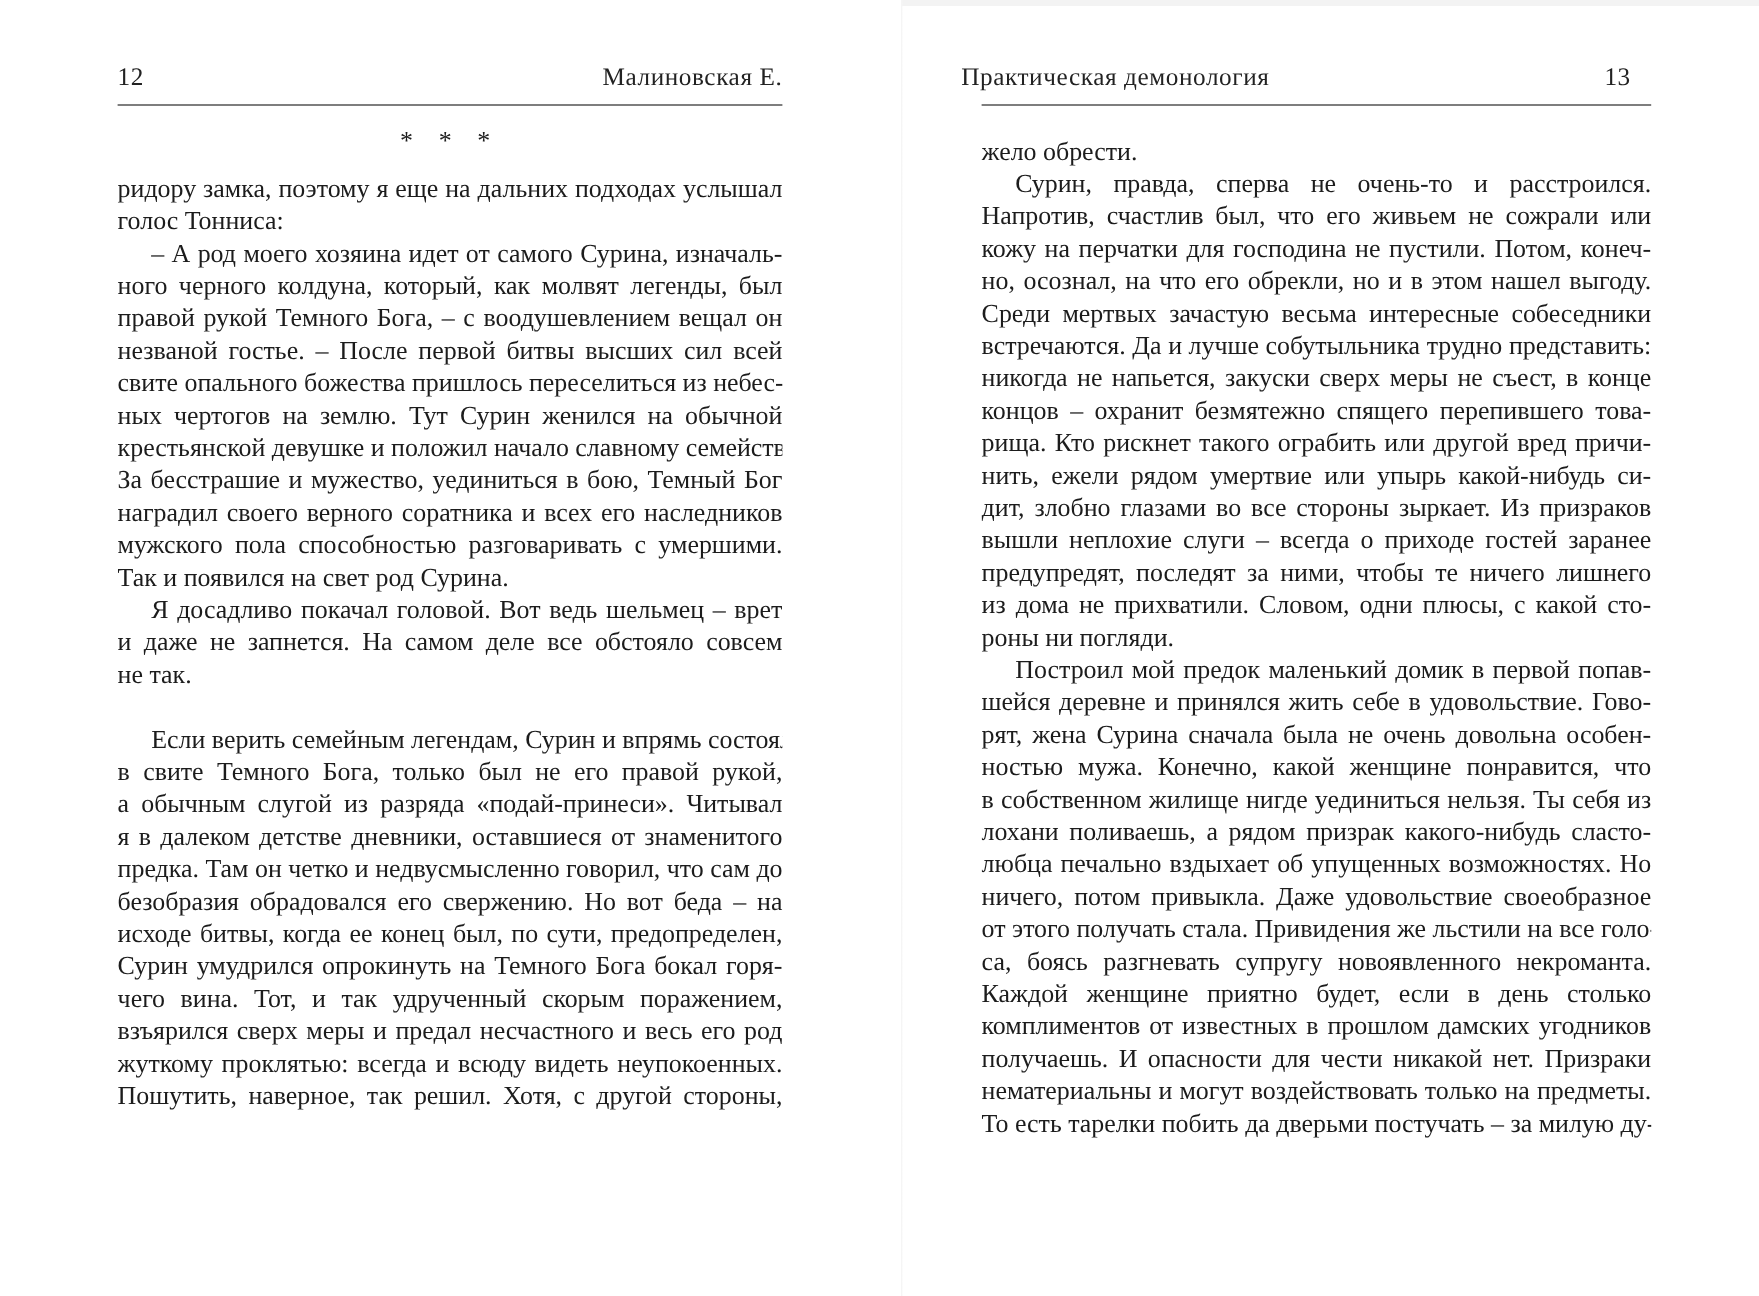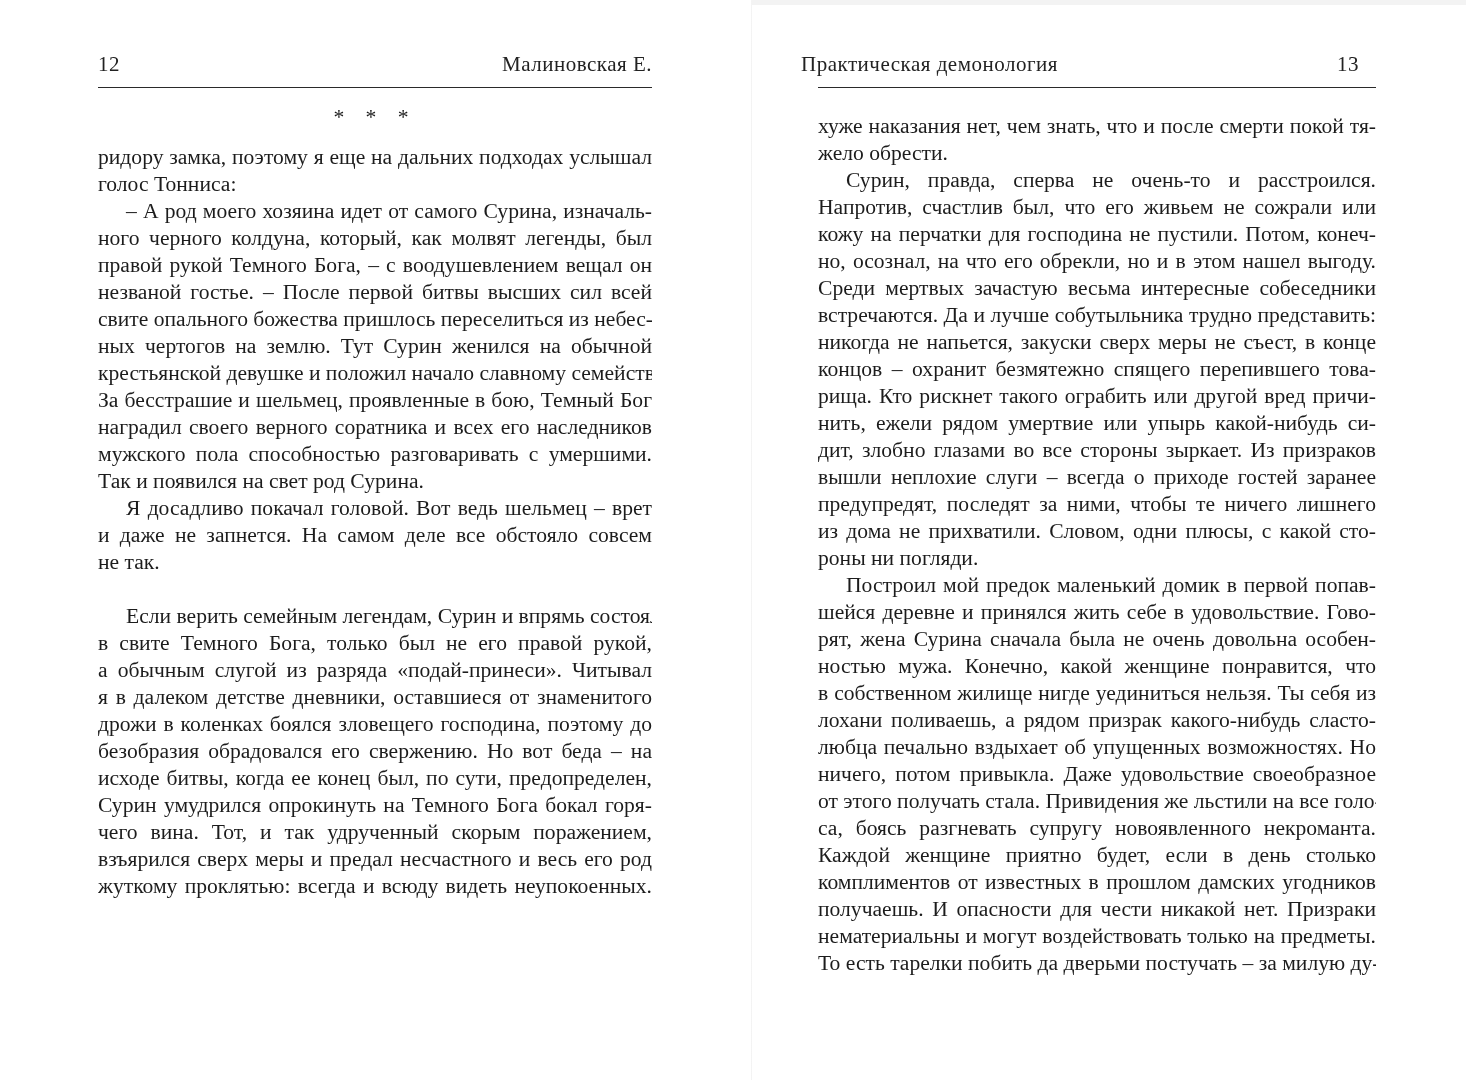--- a/index.html
+++ b/index.html
@@ -106,57 +106,57 @@
       <span class="line">ридору замка, поэтому я еще на дальних подходах услышал</span>
       <span class="line last">голос Тонниса:</span>
 
       <span class="line indent">– А род моего хозяина идет от самого Сурина, изначаль-</span>
       <span class="line">ного черного колдуна, который, как молвят легенды, был</span>
       <span class="line">правой рукой Темного Бога, – с воодушевлением вещал он</span>
       <span class="line">незваной гостье. – После первой битвы высших сил всей</span>
       <span class="line">свите опального божества пришлось переселиться из небес-</span>
       <span class="line">ных чертогов на землю. Тут Сурин женился на обычной</span>
       <span class="line">крестьянской девушке и положил начало славному семейству.</span>
-      <span class="line">За бесстрашие и шельмец, проявленные в бою, Темный Бог</span>
+      <span class="line">За бесстрашие и мужество, уединиться в бою, Темный Бог</span>
       <span class="line">наградил своего верного соратника и всех его наследников</span>
       <span class="line">мужского пола способностью разговаривать с умершими.</span>
       <span class="line last">Так и появился на свет род Сурина.</span>
 
       <span class="line indent">Я досадливо покачал головой. Вот ведь шельмец – врет</span>
       <span class="line">и даже не запнется. На самом деле все обстояло совсем</span>
       <span class="line last">не так.</span>
 
       <span class="gap" style="height:27px;"></span>
 
       <span class="line indent">Если верить семейным легендам, Сурин и впрямь состоял</span>
       <span class="line">в свите Темного Бога, только был не его правой рукой,</span>
       <span class="line">а обычным слугой из разряда «подай-принеси». Читывал</span>
       <span class="line">я в далеком детстве дневники, оставшиеся от знаменитого</span>
-      <span class="line">дрожи в коленках боялся зловещего господина, поэтому до</span>
+      <span class="line">предка. Там он четко и недвусмысленно говорил, что сам до</span>
       <span class="line">безобразия обрадовался его свержению. Но вот беда – на</span>
       <span class="line">исходе битвы, когда ее конец был, по сути, предопределен,</span>
       <span class="line">Сурин умудрился опрокинуть на Темного Бога бокал горя-</span>
       <span class="line">чего вина. Тот, и так удрученный скорым поражением,</span>
       <span class="line">взъярился сверх меры и предал несчастного и весь его род</span>
       <span class="line">жуткому проклятью: всегда и всюду видеть неупокоенных.</span>
+      <span class="line">Пошутить, наверное, так решил. Хотя, с другой стороны,</span>
     </div>
   </div>
 
   <div class="gutter"></div>
 
   <div class="page page-right">
     <div class="running-head">
       <span class="title">Практическая демонология</span>
       <span class="num">13</span>
     </div>
     <div class="head-rule"></div>
 
     <div class="text-block" style="top:113px;">
 
-      <span class="line">хуже наказания нет, чем знать, что и после смерти покой тя-</span>
       <span class="line last">жело обрести.</span>
 
       <span class="line indent">Сурин, правда, сперва не очень-то и расстроился.</span>
       <span class="line">Напротив, счастлив был, что его живьем не сожрали или</span>
       <span class="line">кожу на перчатки для господина не пустили. Потом, конеч-</span>
       <span class="line">но, осознал, на что его обрекли, но и в этом нашел выгоду.</span>
       <span class="line">Среди мертвых зачастую весьма интересные собеседники</span>
       <span class="line">встречаются. Да и лучше собутыльника трудно представить:</span>
       <span class="line">никогда не напьется, закуски сверх меры не съест, в конце</span>
       <span class="line">концов – охранит безмятежно спящего перепившего това-</span>

